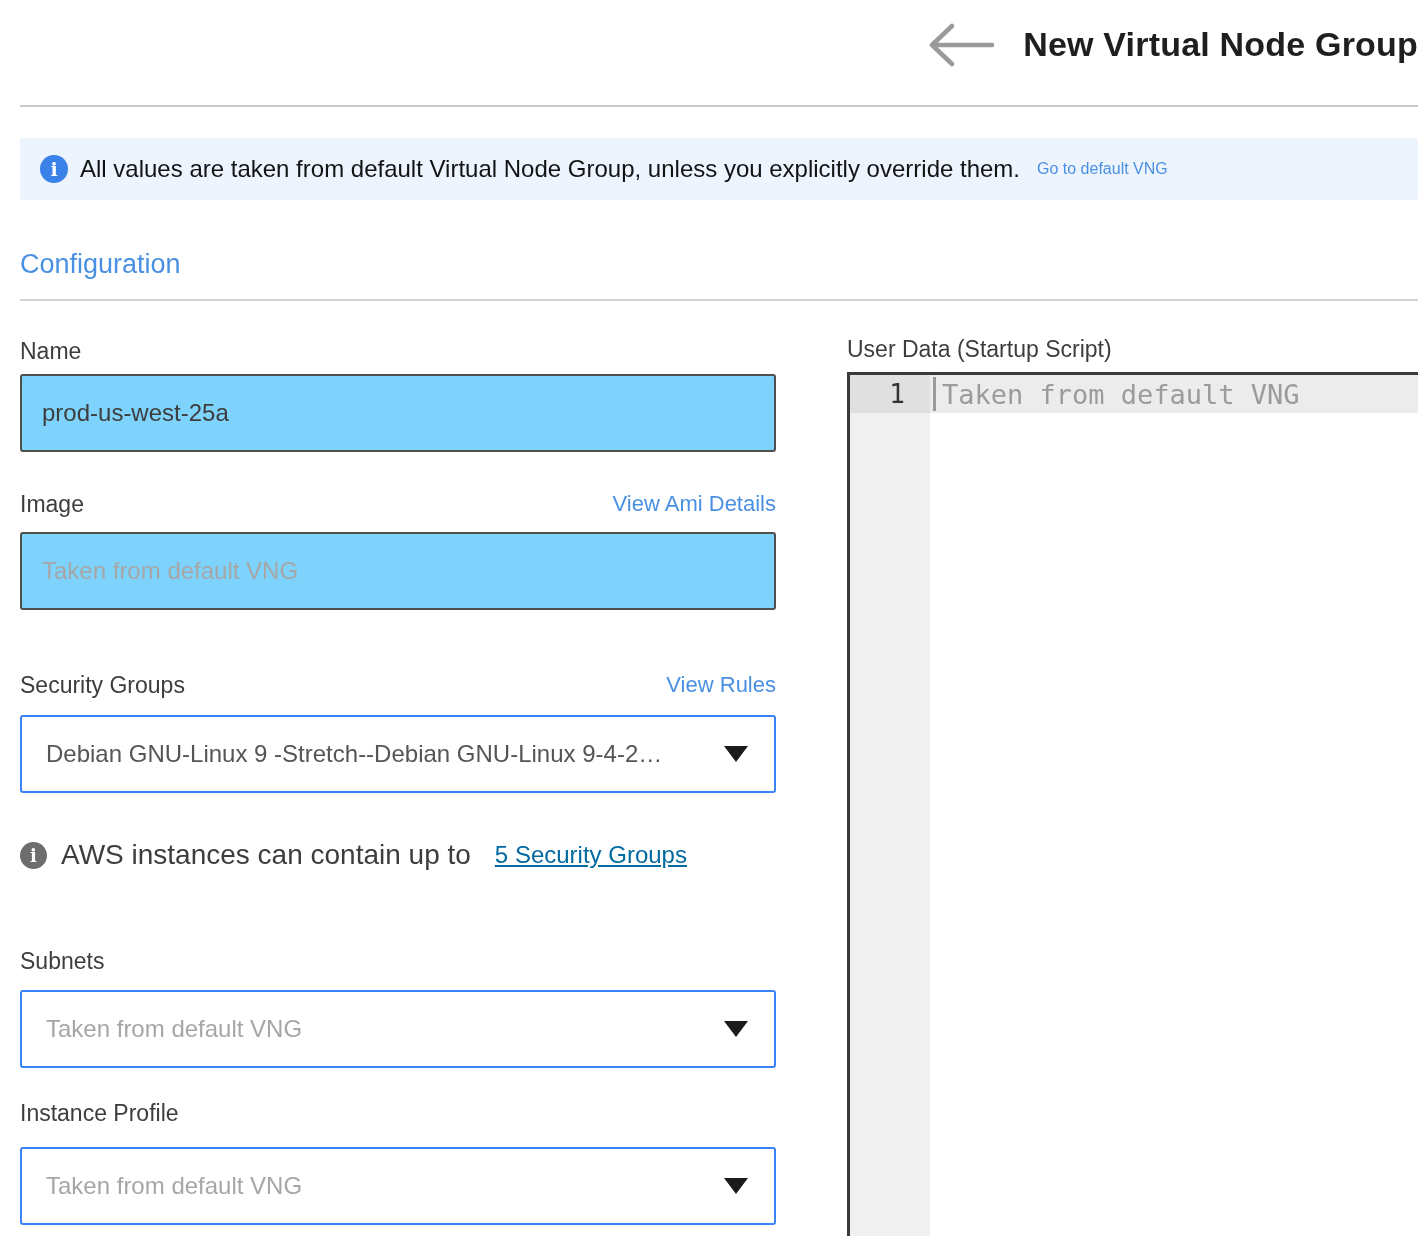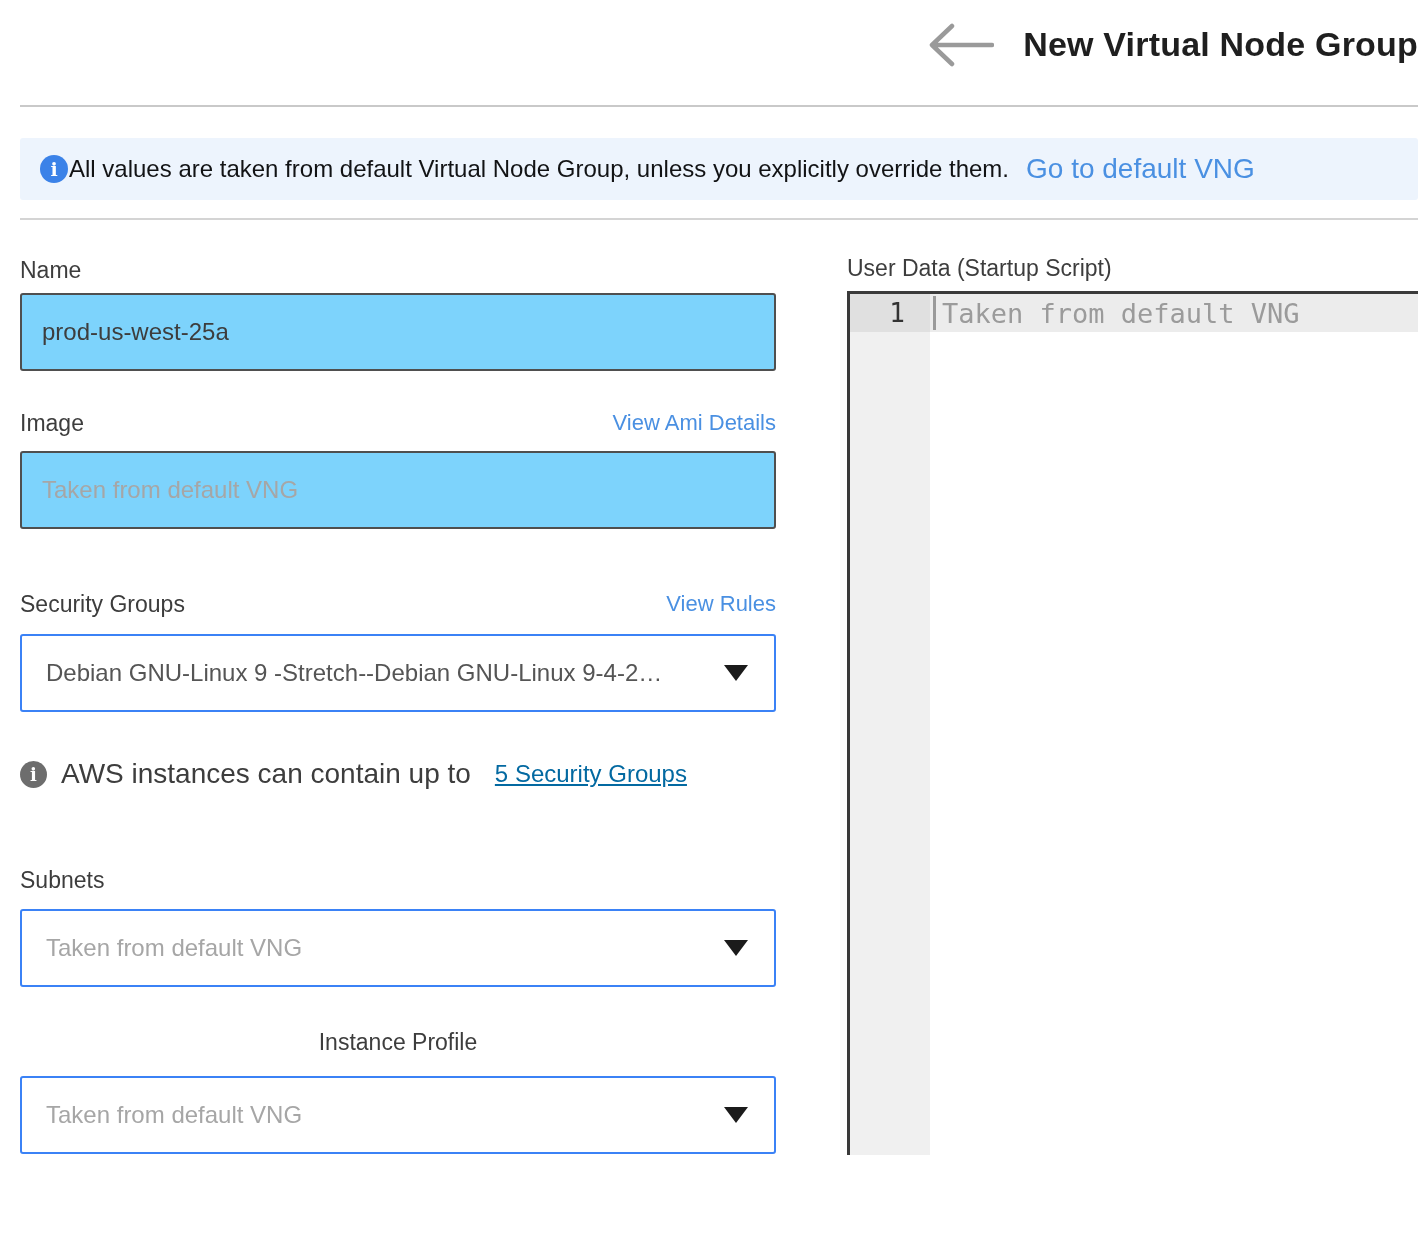--- a/index.html
+++ b/index.html
@@ -22,22 +22,22 @@
   
   .banner {
     margin-top: 31px; height: 62px; border-radius: 3px;
     background: #edf4fd; display: flex; align-items: center; padding: 0 20px;
   }
   .info-icon {
     width: 28px; height: 28px; border-radius: 50%; background: #3b82e8;
     color: #ffffff; display: flex; align-items: center; justify-content: center;
     font-family: "DejaVu Serif", serif; font-weight: 700; font-size: 19px; flex: 0 0 auto;
   }
-  .banner-text { margin-left: 1px; font-size: 24px; color: #121315; }
-  .banner-link { margin-left: 17px; font-size: 28px; color: #4a90e2; text-decoration: none; cursor: pointer; white-space: nowrap; }
+  .banner-text { margin-left: 12px; font-size: 24px; color: #121315; }
+  .banner-link { margin-left: 17px; font-size: 16px; color: #4a90e2; text-decoration: none; cursor: pointer; white-space: nowrap; }
 
   
   .section-title { margin-top: 47px; font-size: 27px; color: #4a90e2; line-height: 34px; }
   .divider-2 { margin-top: 18px; }
 
   
   .columns { display: flex; align-items: flex-start; }
   .col-left { width: 756px; flex: 0 0 auto; }
   .col-right { margin-left: 71px; flex: 1; min-width: 0; }
 
@@ -67,21 +67,21 @@
   
   .m-name-label { margin-top: 36px; }
   .m-name-input { margin-top: 9px; }
   .m-image-label { margin-top: 38px; }
   .m-image-input { margin-top: 14px; }
   .m-sg-label { margin-top: 61px; }
   .m-sg-input { margin-top: 16px; }
   .m-note { margin-top: 46px; }
   .m-subnets-label { margin-top: 76px; }
   .m-subnets-input { margin-top: 15px; }
-  .m-ip-label { margin-top: 41px; justify-content: center; }
+  .m-ip-label { margin-top: 31px; }
   .m-ip-input { margin-top: 20px; }
 
   
   .note-row { display: flex; align-items: center; }
   .note-icon {
     width: 27px; height: 27px; border-radius: 50%; background: #6d6d6d;
     color: #ffffff; display: flex; align-items: center; justify-content: center;
     font-family: "DejaVu Serif", serif; font-weight: 700; font-size: 18px; flex: 0 0 auto;
   }
   .note-text { margin-left: 14px; font-size: 28px; color: #3d3d3d; }
@@ -123,20 +123,21 @@
     <h1 class="page-title">New Virtual Node Group</h1>
   </div>
   <hr class="divider">
 
   <div class="banner">
     <span class="info-icon">i</span>
     <span class="banner-text">All values are taken from default Virtual Node Group, unless you explicitly override them.</span>
     <a class="banner-link">Go to default VNG</a>
   </div>
 
+  <div class="section-title">Configuration</div>
   <hr class="divider divider-2">
 
   <div class="columns">
 
     <div class="col-left">
 
       <div class="field-label-row m-name-label">
         <span class="field-label">Name</span>
       </div>
       <input class="text-input m-name-input" type="text" value="prod-us-west-25a" style="">

